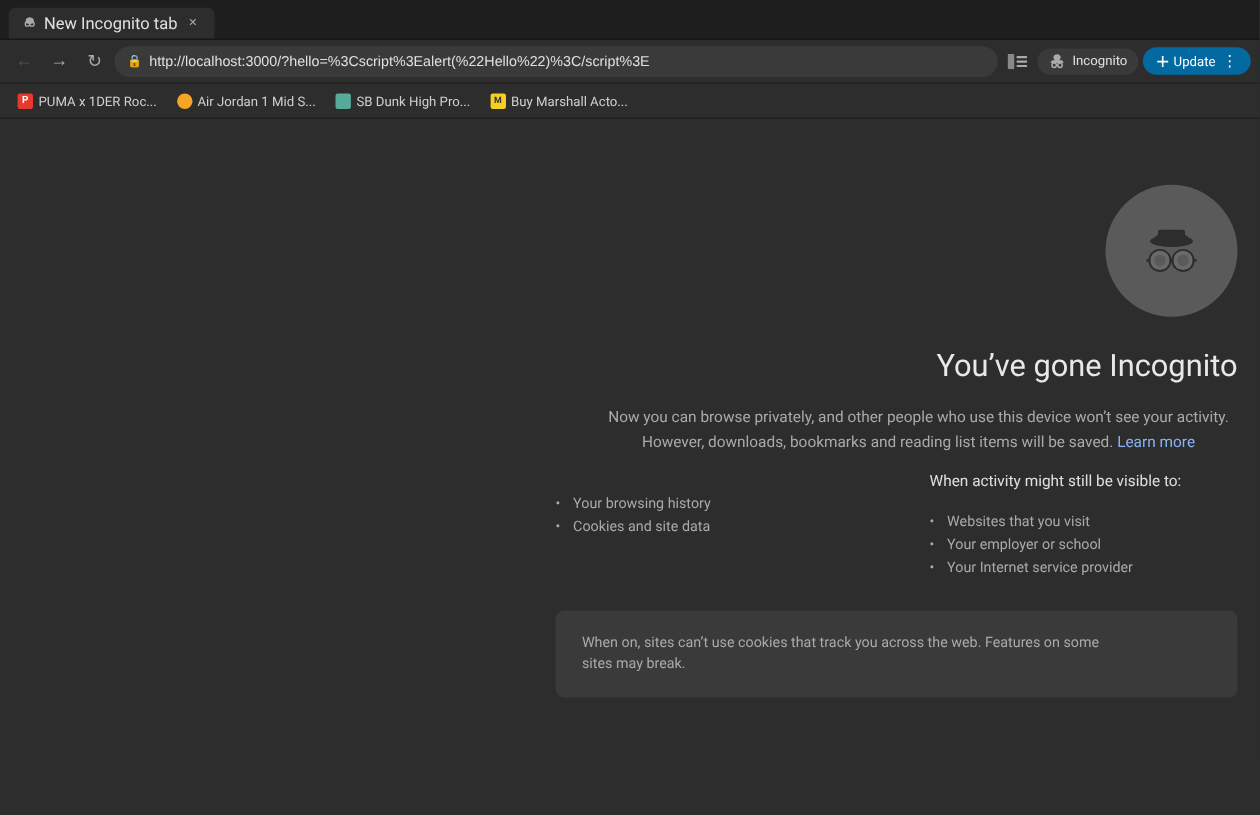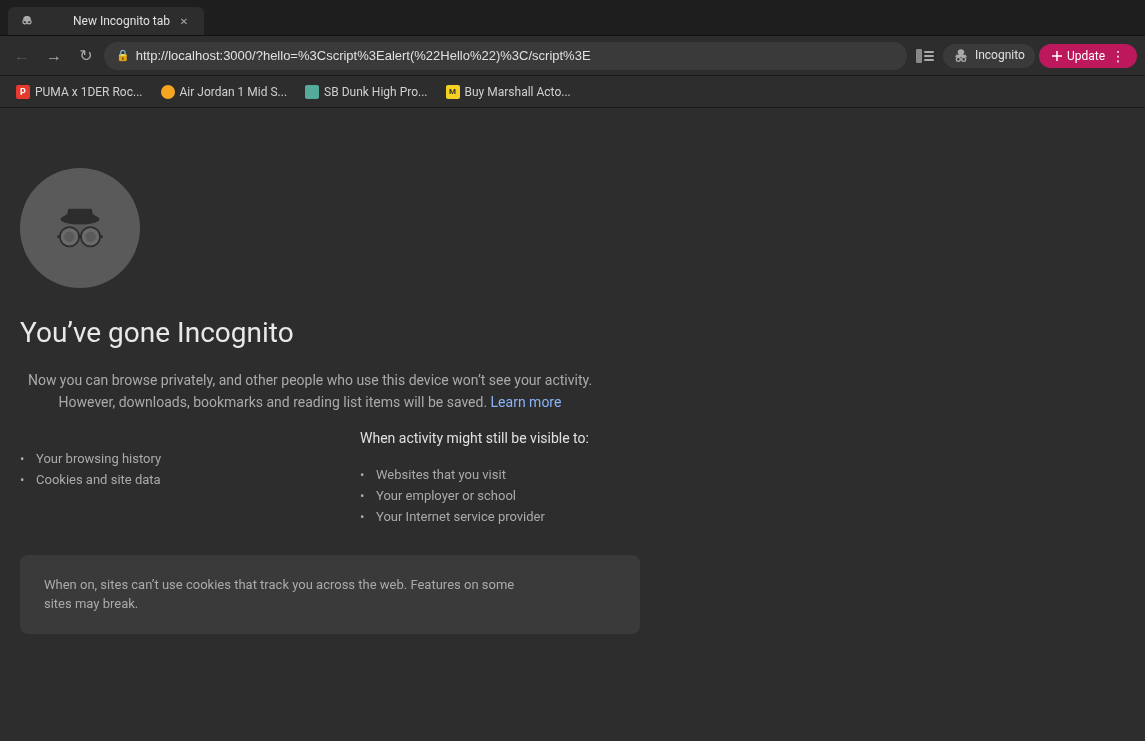--- a/index.html
+++ b/index.html
@@ -39,22 +39,21 @@
     }
     .tab.active {
       background: #2d2d2d;
       z-index: 1;
     }
     .tab-label {
       flex: 1;
       overflow: hidden;
       text-overflow: ellipsis;
       white-space: nowrap;
-      font-size: 12px;
-      margin-left: 33px;
+      font-size: 15px;
     }
     .tab-close {
       width: 16px;
       height: 16px;
       border-radius: 50%;
       display: flex;
       align-items: center;
       justify-content: center;
       font-size: 10px;
       color: #aaa;
@@ -136,21 +135,21 @@
       border-radius: 14px;
       padding: 4px 10px;
       font-size: 12px;
       color: #e0e0e0;
       cursor: pointer;
     }
     .update-btn {
       display: flex;
       align-items: center;
       gap: 4px;
-      background: #be185d;
+      background: #0369a1;
       border-radius: 14px;
       padding: 4px 12px;
       font-size: 12px;
       color: #fff;
       cursor: pointer;
     }
 
     
     .bookmarks-bar {
       background: #2d2d2d;
@@ -181,21 +180,21 @@
     .puma-fav { background: #e63a2f; border-radius: 2px; display: flex; align-items: center; justify-content: center; }
     .nike-fav { background: #f5a623; border-radius: 50%; }
     .sb-fav { background: #5a9; border-radius: 2px; }
     .marshall-fav { background: #f5d020; border-radius: 2px; display: flex; align-items: center; justify-content: center; font-size: 8px; color: #333; font-weight: bold; }
 
     
     .main-content {
       background: #2d2d2d;
       display: flex;
       flex-direction: column;
-      align-items: flex-start;
+      align-items: flex-end;
       padding: 60px 20px 40px;
       height: calc(741px - 36px - 40px - 32px);
       overflow-y: auto;
     }
 
     .incognito-icon-circle {
       width: 120px;
       height: 120px;
       border-radius: 50%;
       background: #5a5a5a;

